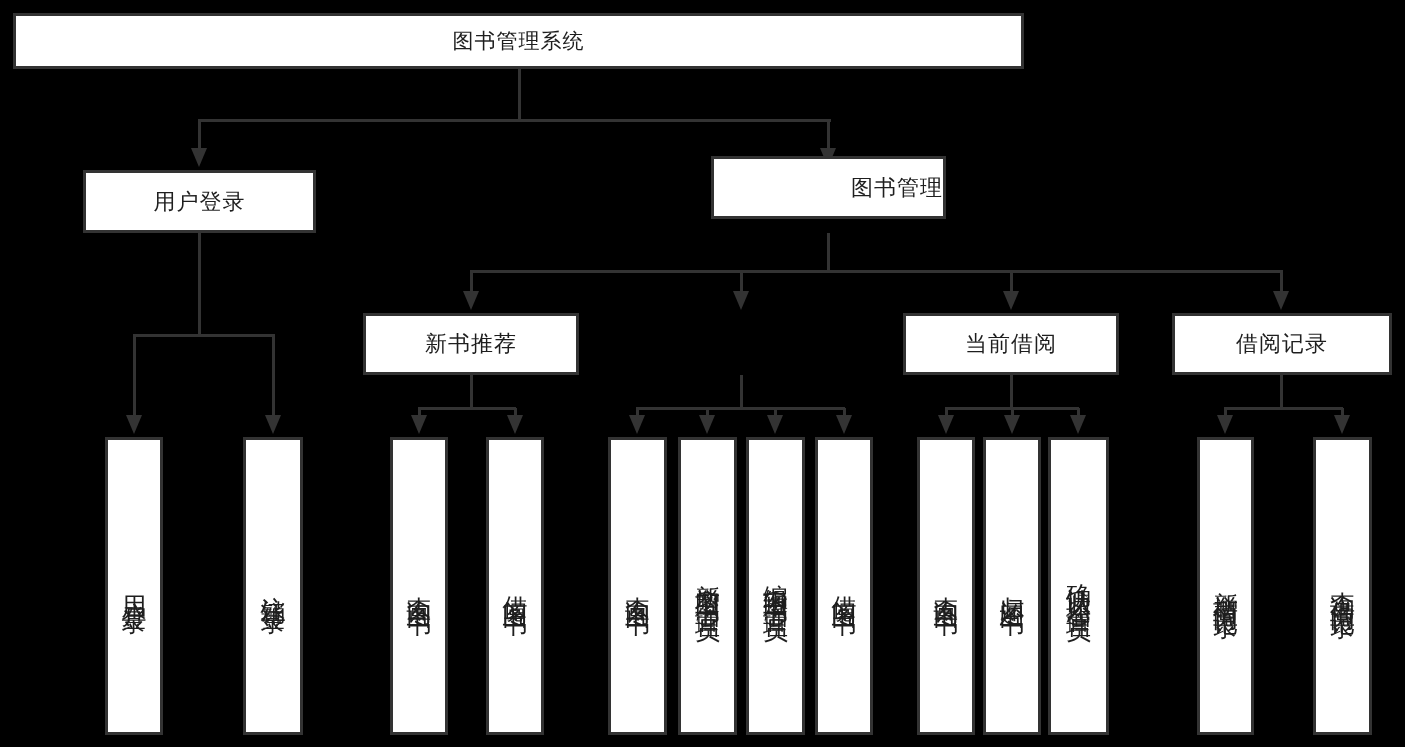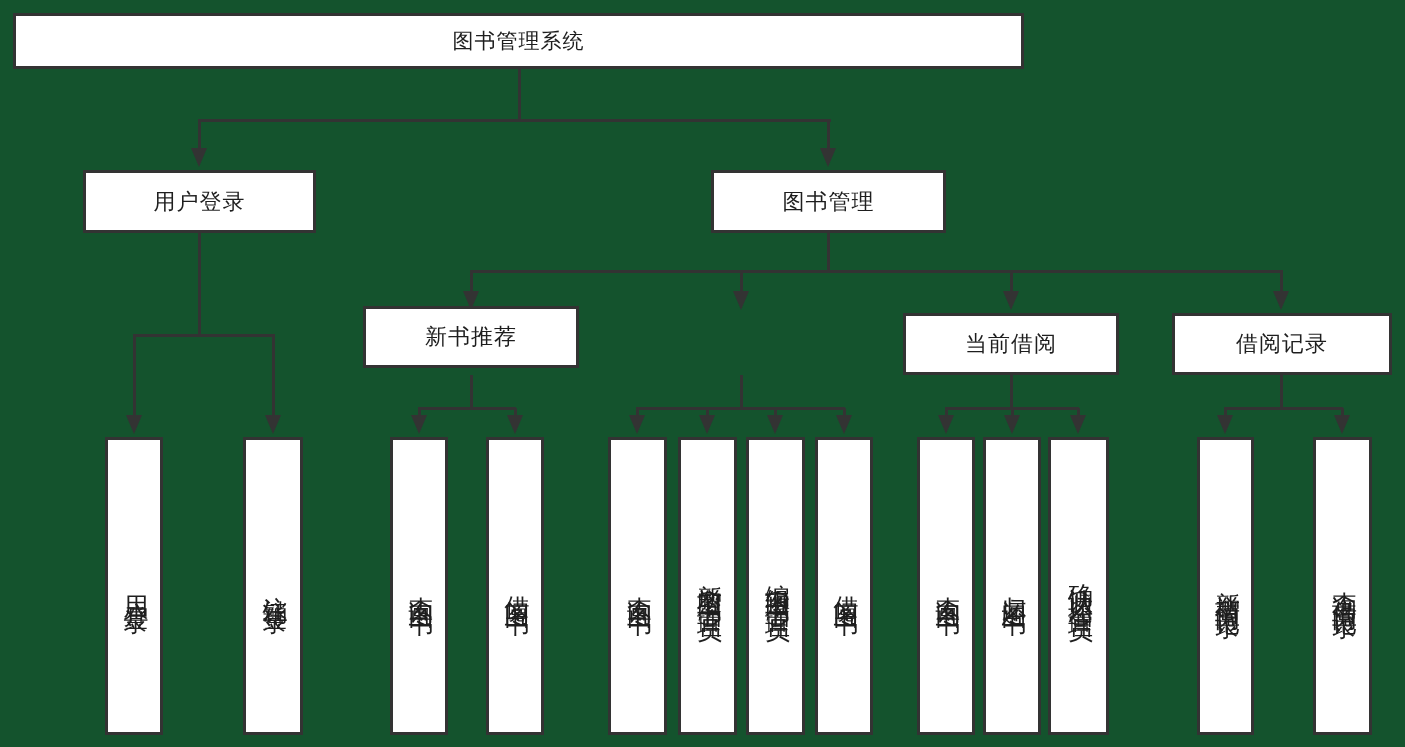--- a/index.html
+++ b/index.html
@@ -1,21 +1,21 @@
 <!DOCTYPE html>
 <html><head>
 <meta charset="utf-8">
 <style>
   html, body { margin: 0; padding: 0; background: #ffffff; }
   .canvas {
     position: relative;
     width: 1405px;
     height: 747px;
-    background: #14532d;
-    font-family: Liberation Mono, monospace;
+    background: #000000;
+    font-family: Liberation Sans, sans-serif;
     color: #1e1e1e;
     overflow: hidden;
   }
   .box {
     position: absolute;
     box-sizing: border-box;
     border: 3px solid #333333;
     background: #ffffff;
     display: flex;
     align-items: center;
@@ -113,25 +113,25 @@
   <div class="ln" style="left:1341px; top:408px; width:3px; height:10px;"></div>
   <div class="arrow-down" style="left:1334px; top:415px;"></div>
 
   <div class="box" style="left:13px; top:13px; width:1011px; height:56px;">
     <span class="root-label">图书管理系统</span>
   </div>
 
   <div class="box" style="left:83px; top:170px; width:233px; height:63px;">
     <span class="h-label">用户登录</span>
   </div>
-  <div class="box" style="left:711px; top:170px; width:235px; height:63px;">
+  <div class="box" style="left:711px; top:156px; width:235px; height:63px;justify-content:flex-end;">
     <span class="h-label">图书管理</span>
   </div>
 
-  <div class="box" style="left:363px; top:306px; width:216px; height:62px;">
+  <div class="box" style="left:363px; top:313px; width:216px; height:62px;">
     <span class="h-label">新书推荐</span>
   </div>
   <div class="box" style="left:903px; top:313px; width:216px; height:62px;text-align:center;">
     <span class="h-label">当前借阅</span>
   </div>
   <div class="box" style="left:1172px; top:313px; width:220px; height:62px;">
     <span class="h-label">借阅记录</span>
   </div>
 
   <div class="box" style="left:105px; top:437px; width:58px; height:298px;">

